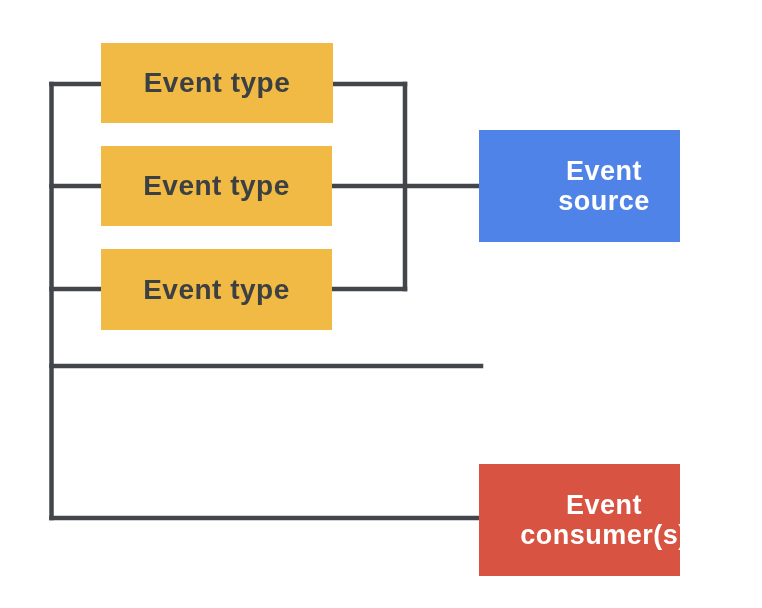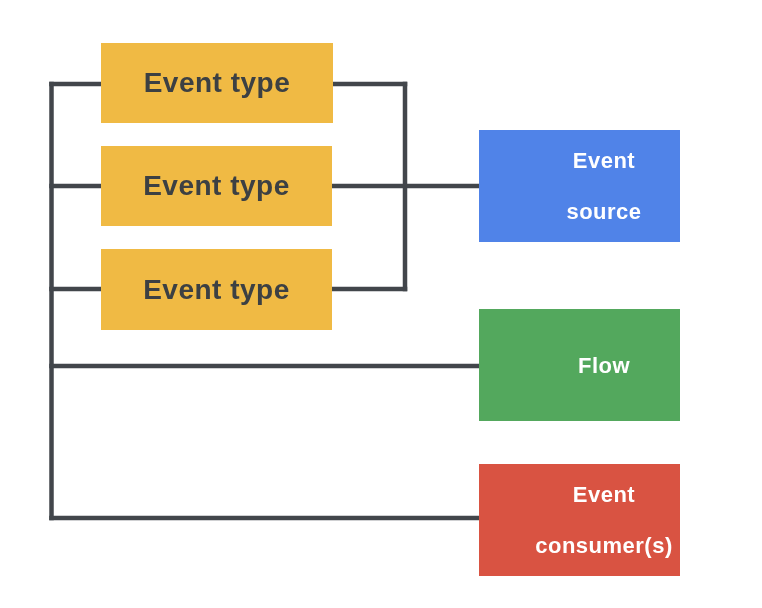--- a/index.html
+++ b/index.html
@@ -32,22 +32,22 @@
   }
   .node .label {
     white-space: pre-line;
   }
   .node--event-type .label {
     font-size: 28px;
     line-height: 34px;
     letter-spacing: 0.5px;
   }
   .node--wide .label {
-    font-size: 22px;
-    line-height: 51px;
+    font-size: 27px;
+    line-height: 30px;
     letter-spacing: 0.5px;
   }
   .node--event-type-1 { left: 101px; top:  43px; width: 232px; height: 80px; }
   .node--event-type-2 { left: 101px; top: 146px; width: 231px; height: 80px; }
   .node--event-type-3 { left: 101px; top: 249px; width: 231px; height: 81px; }
   .node--event-source   { left: 479px; top: 130px; width: 250px; height: 112px; }
   .node--flow           { left: 479px; top: 309px; width: 250px; height: 112px; }
   .node--event-consumers{ left: 479px; top: 464px; width: 250px; height: 112px; }
 </style>
 </head>
@@ -82,22 +82,19 @@
 
   <div class="node node--event-type node--event-type-3" style="background-color: rgb(240, 186, 68); color: rgb(60, 64, 67);">
     <span class="label">Event type</span>
   </div>
 
   <div class="node node--wide node--event-source" style="background-color: rgb(80, 131, 232); color: rgb(255, 255, 255);">
     <span class="label">Event
 source</span>
   </div>
 
-  <div class="node node--wide node--flow" style="background-color: rgb(83, 168, 93); color: rgb(255, 255, 255);">
-    <span class="label">Flow</span>
-  </div>
 
   <div class="node node--wide node--event-consumers" style="background-color: rgb(217, 83, 66); color: rgb(255, 255, 255);">
     <span class="label">Event
 consumer(s)</span>
   </div>
 
 </div>
 
 </body></html>

